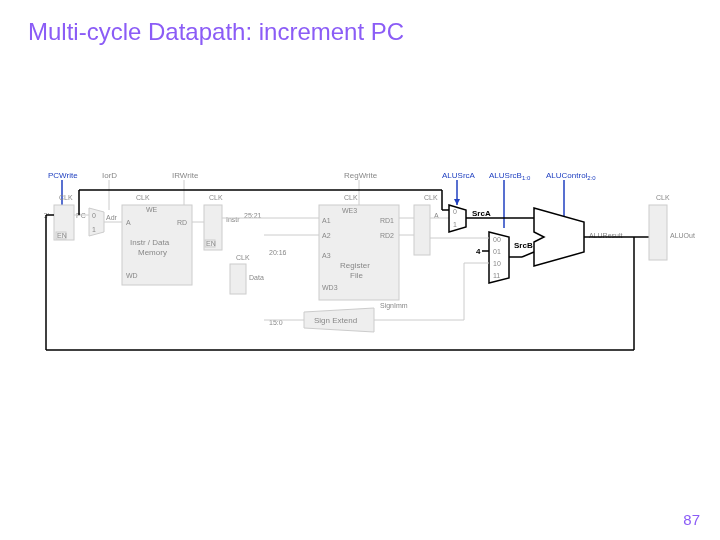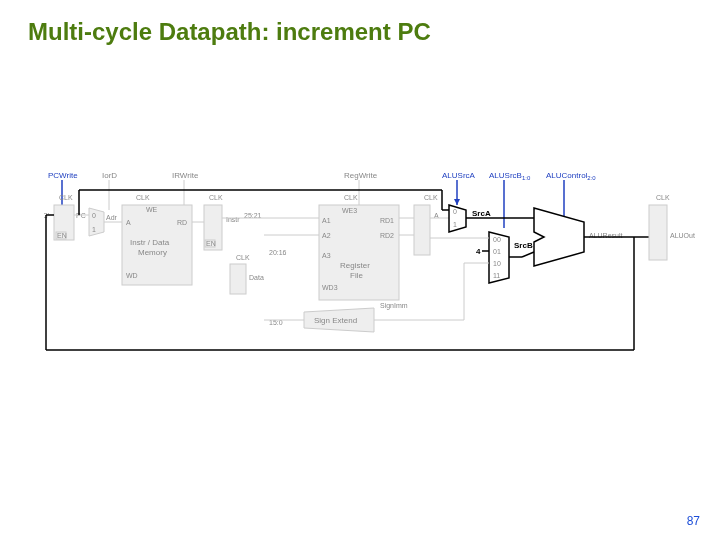--- a/index.html
+++ b/index.html
@@ -1,19 +1,19 @@
 <!DOCTYPE html>
 <html><head>
 <meta charset="utf-8">
 <style>
   * { box-sizing: border-box; margin: 0; padding: 0; }
   body { width: 720px; height: 540px; background: #fff; font-family: Arial, sans-serif; position: relative; overflow: hidden; }
-  .title { font-size: 24px; font-weight: bold; color: #4d7c0f; padding: 18px 0 0 28px; }
+  .title { font-size: 24px; font-weight: normal; color: #8b5cf6; padding: 18px 0 0 28px; }
   .diagram { position: absolute; top: 150px; left: 44px; width: 660px; height: 230px; }
-  .page-num { position: absolute; bottom: 12px; right: 20px; font-size: 12px; color: #1d4ed8; }
+  .page-num { position: absolute; bottom: 12px; right: 20px; font-size: 15px; color: #8b5cf6; }
   svg text { font-family: Arial, sans-serif; }
   .sig { font-size: 8px; fill: #888; }
   .sig-active { font-size: 8px; fill: #2040c0; }
   .port { font-size: 7px; fill: #888; }
   .bold-label { font-size: 8px; fill: #000; font-weight: bold; }
   .block-label { font-size: 8px; fill: #888; }
   .faint { stroke: #ccc; stroke-width: 1; fill: none; }
   .faint-fill { fill: #eee; stroke: #ccc; stroke-width: 1; }
   .active-line { stroke: #000; stroke-width: 1.5; fill: none; }
   .active-box { fill: #fff; stroke: #000; stroke-width: 1.5; }

